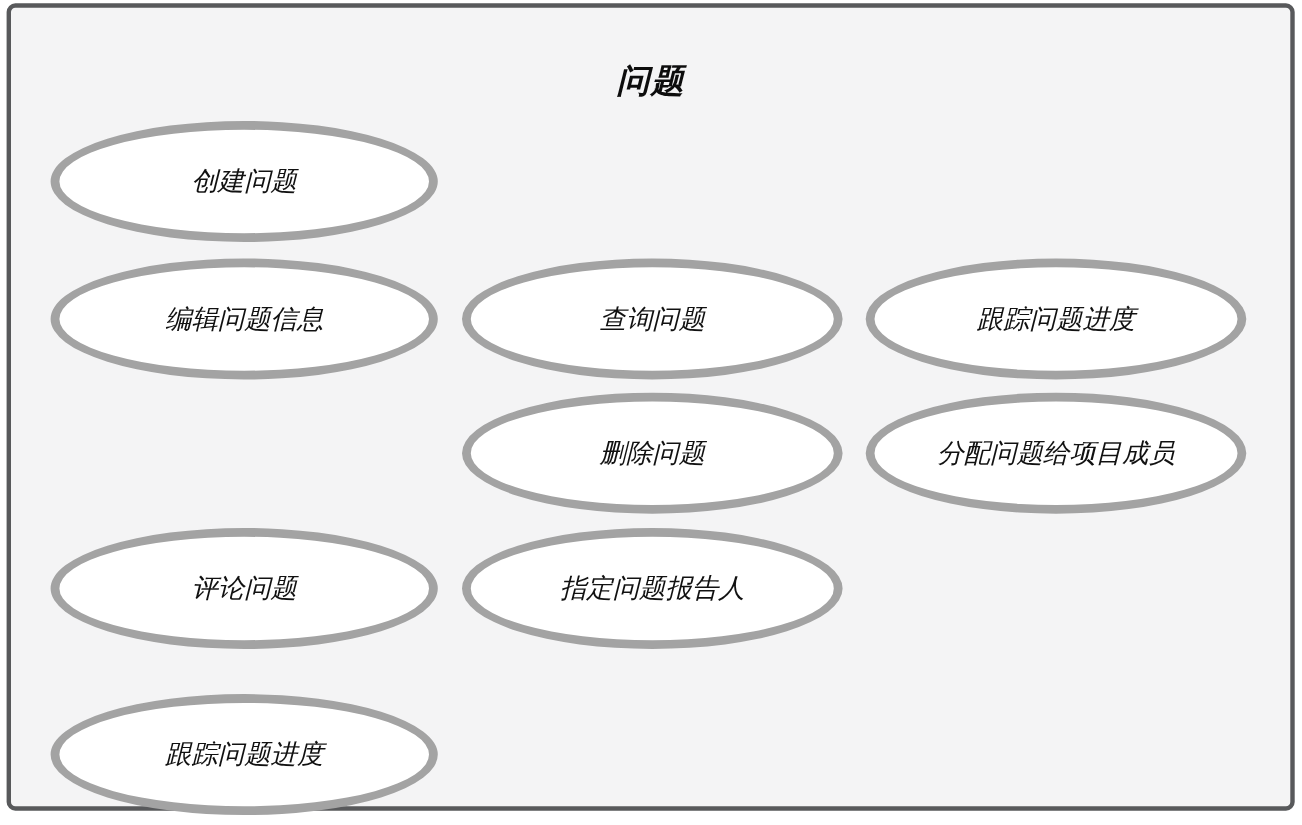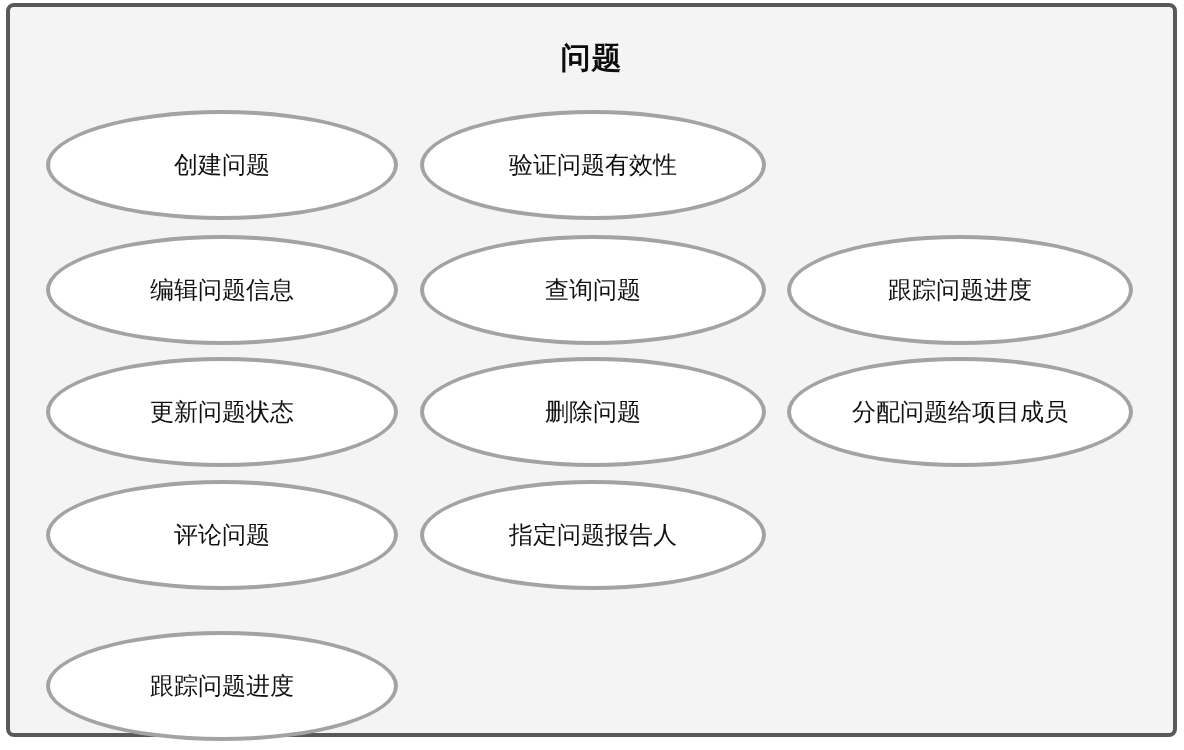--- a/index.html
+++ b/index.html
@@ -1,15 +1,15 @@
 <!DOCTYPE html>
 <html><head>
 <meta charset="utf-8">
 <style>
-  * { margin: 0; padding: 0; box-sizing: border-box; }
+  * { margin: 0; padding: 16px; box-sizing: border-box; font-style: italic; }
   html, body {
     width: 1184px; height: 750px;
     background: #ffffff;
     font-family: "Liberation Sans", "DejaVu Sans", sans-serif;
     overflow: hidden;
   }
   .frame {
     position: absolute;
     left: 6px; top: 3px;
     width: 1171px; height: 734px;
@@ -24,21 +24,21 @@
     text-align: center;
     font-size: 30px;
     font-weight: bold;
     color: #0d0d0d;
     letter-spacing: 1px;
   }
   .uc {
     position: absolute;
     height: 110px;
     background: #ffffff;
-    border: 4px solid #a3a3a3;
+    border: 8px solid #a3a3a3;
     border-radius: 50%;
     display: flex;
     align-items: center;
     justify-content: center;
     font-size: 24px;
     color: #111111;
     white-space: nowrap;
   }
   .c1 { left: 36px;  width: 352px; }
   .c2 { left: 410px; width: 346px; }
@@ -49,27 +49,25 @@
   .r4 { top: 473px; }
   .r5 { top: 624px; }
 </style>
 </head>
 <body>
 
 <div class="frame">
   <div class="diagram-title">问题</div>
 
   <div class="uc c1 r1">创建问题</div>
-  <div class="uc c2 r1">验证问题有效性</div>
 
   <div class="uc c1 r2">编辑问题信息</div>
   <div class="uc c2 r2">查询问题</div>
   <div class="uc c3 r2">跟踪问题进度</div>
 
-  <div class="uc c1 r3">更新问题状态</div>
   <div class="uc c2 r3">删除问题</div>
   <div class="uc c1 r4">评论问题</div>
 
   <div class="uc c3 r3">分配问题给项目成员</div>
   <div class="uc c2 r4">指定问题报告人</div>
 
   <div class="uc c1 r5">跟踪问题进度</div>
 </div>
 
 </body></html>

